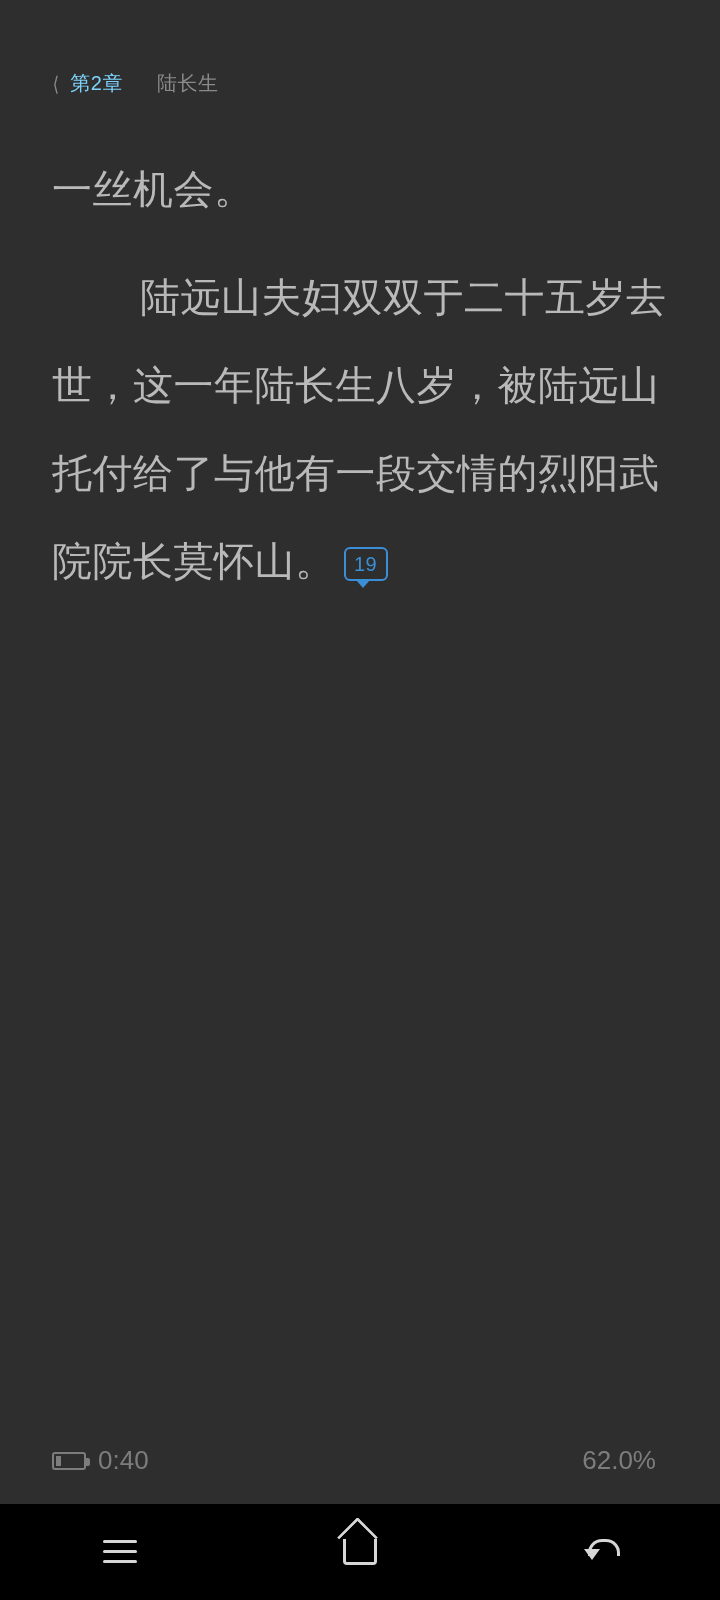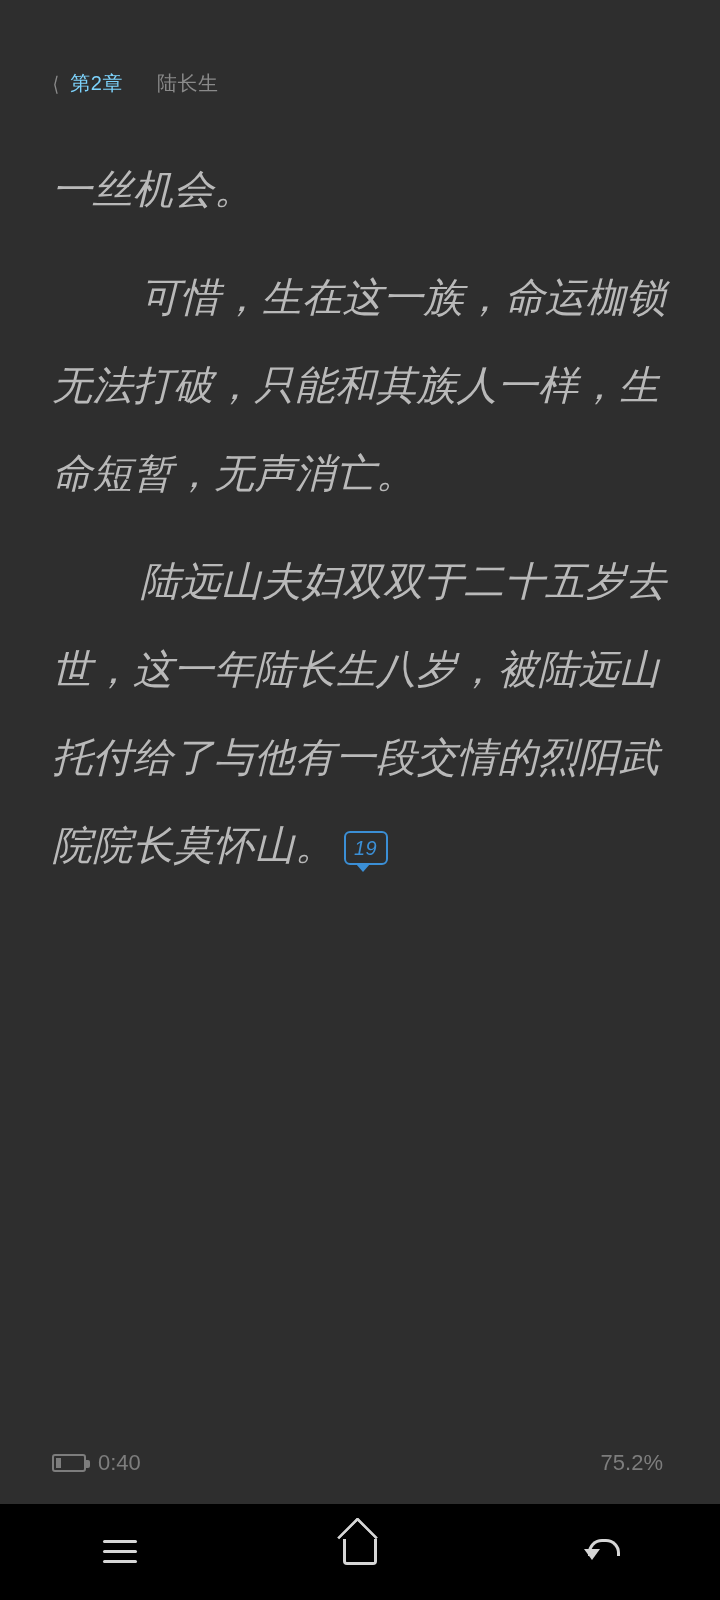--- a/index.html
+++ b/index.html
@@ -46,21 +46,20 @@
   .chapter-num { color: #7dd3fc; }
   .chapter-title { color: #8a8a8a; margin-left: 24px; }
 
   .body-text {
     margin-top: 38px;
     color: #b9b9b9;
     font-size: 40px;
     line-height: 88px;
     letter-spacing: 0.5px;
     font-weight: 300;
-    font-style: italic;
   }
   .para { margin: 0; }
   .para + .para { margin-top: 20px; }
   .indent { display: inline-block; width: 88px; }
 
   .note-badge {
     display: inline-block;
     vertical-align: middle;
     margin-left: 8px;
     min-width: 44px;
@@ -83,27 +82,27 @@
     width: 0; height: 0;
     border-left: 7px solid transparent;
     border-right: 7px solid transparent;
     border-top: 8px solid #3b8fd6;
   }
 
   
   .reader-footer {
     position: absolute;
     left: 52px;
-    right: 57px;
+    right: 64px;
     bottom: 28px;
     display: flex;
     align-items: center;
     justify-content: space-between;
     color: #7d7d7d;
-    font-size: 22px;
+    font-size: 26px;
   }
   .foot-left { display: flex; align-items: center; gap: 12px; }
   .battery {
     position: relative;
     width: 34px;
     height: 18px;
     border: 2px solid #7d7d7d;
     border-radius: 3px;
   }
   .battery::after {
@@ -196,32 +195,31 @@
   <div class="reader">
 
     <div class="chapter-bar">
       <span class="chev">⟨</span>
       <span class="chapter-num">第2章</span>
       <span class="chapter-title">陆长生</span>
     </div>
 
     <div class="body-text">
       <p class="para"><span>一丝机会。</span></p>
-      <p class="para"><span class="indent"></span><span>可惜，生在这一族，命运枷锁无法打破，只能和其族人一样，生命短暂，无声消亡。</span></p>
       <p class="para"><span class="indent"></span><span>陆远山夫妇双双于二十五岁去世，这一年陆长生八岁，被陆远山托付给了与他有一段交情的烈阳武院院长莫怀山。</span><span class="note-badge">19</span></p>
     </div>
 
     <div class="reader-footer">
       <div class="foot-left">
         <span class="battery">
             <span class="battery-fill"></span>
           </span>
         <span>0:40</span>
       </div>
-      <div>75.2%</div>
+      <div>62.0%</div>
     </div>
 
   </div>
 
   <div class="navbar">
     <div class="nav-btn">
       <span class="icon-menu">
           <span></span>
           <span></span>
           <span></span>

